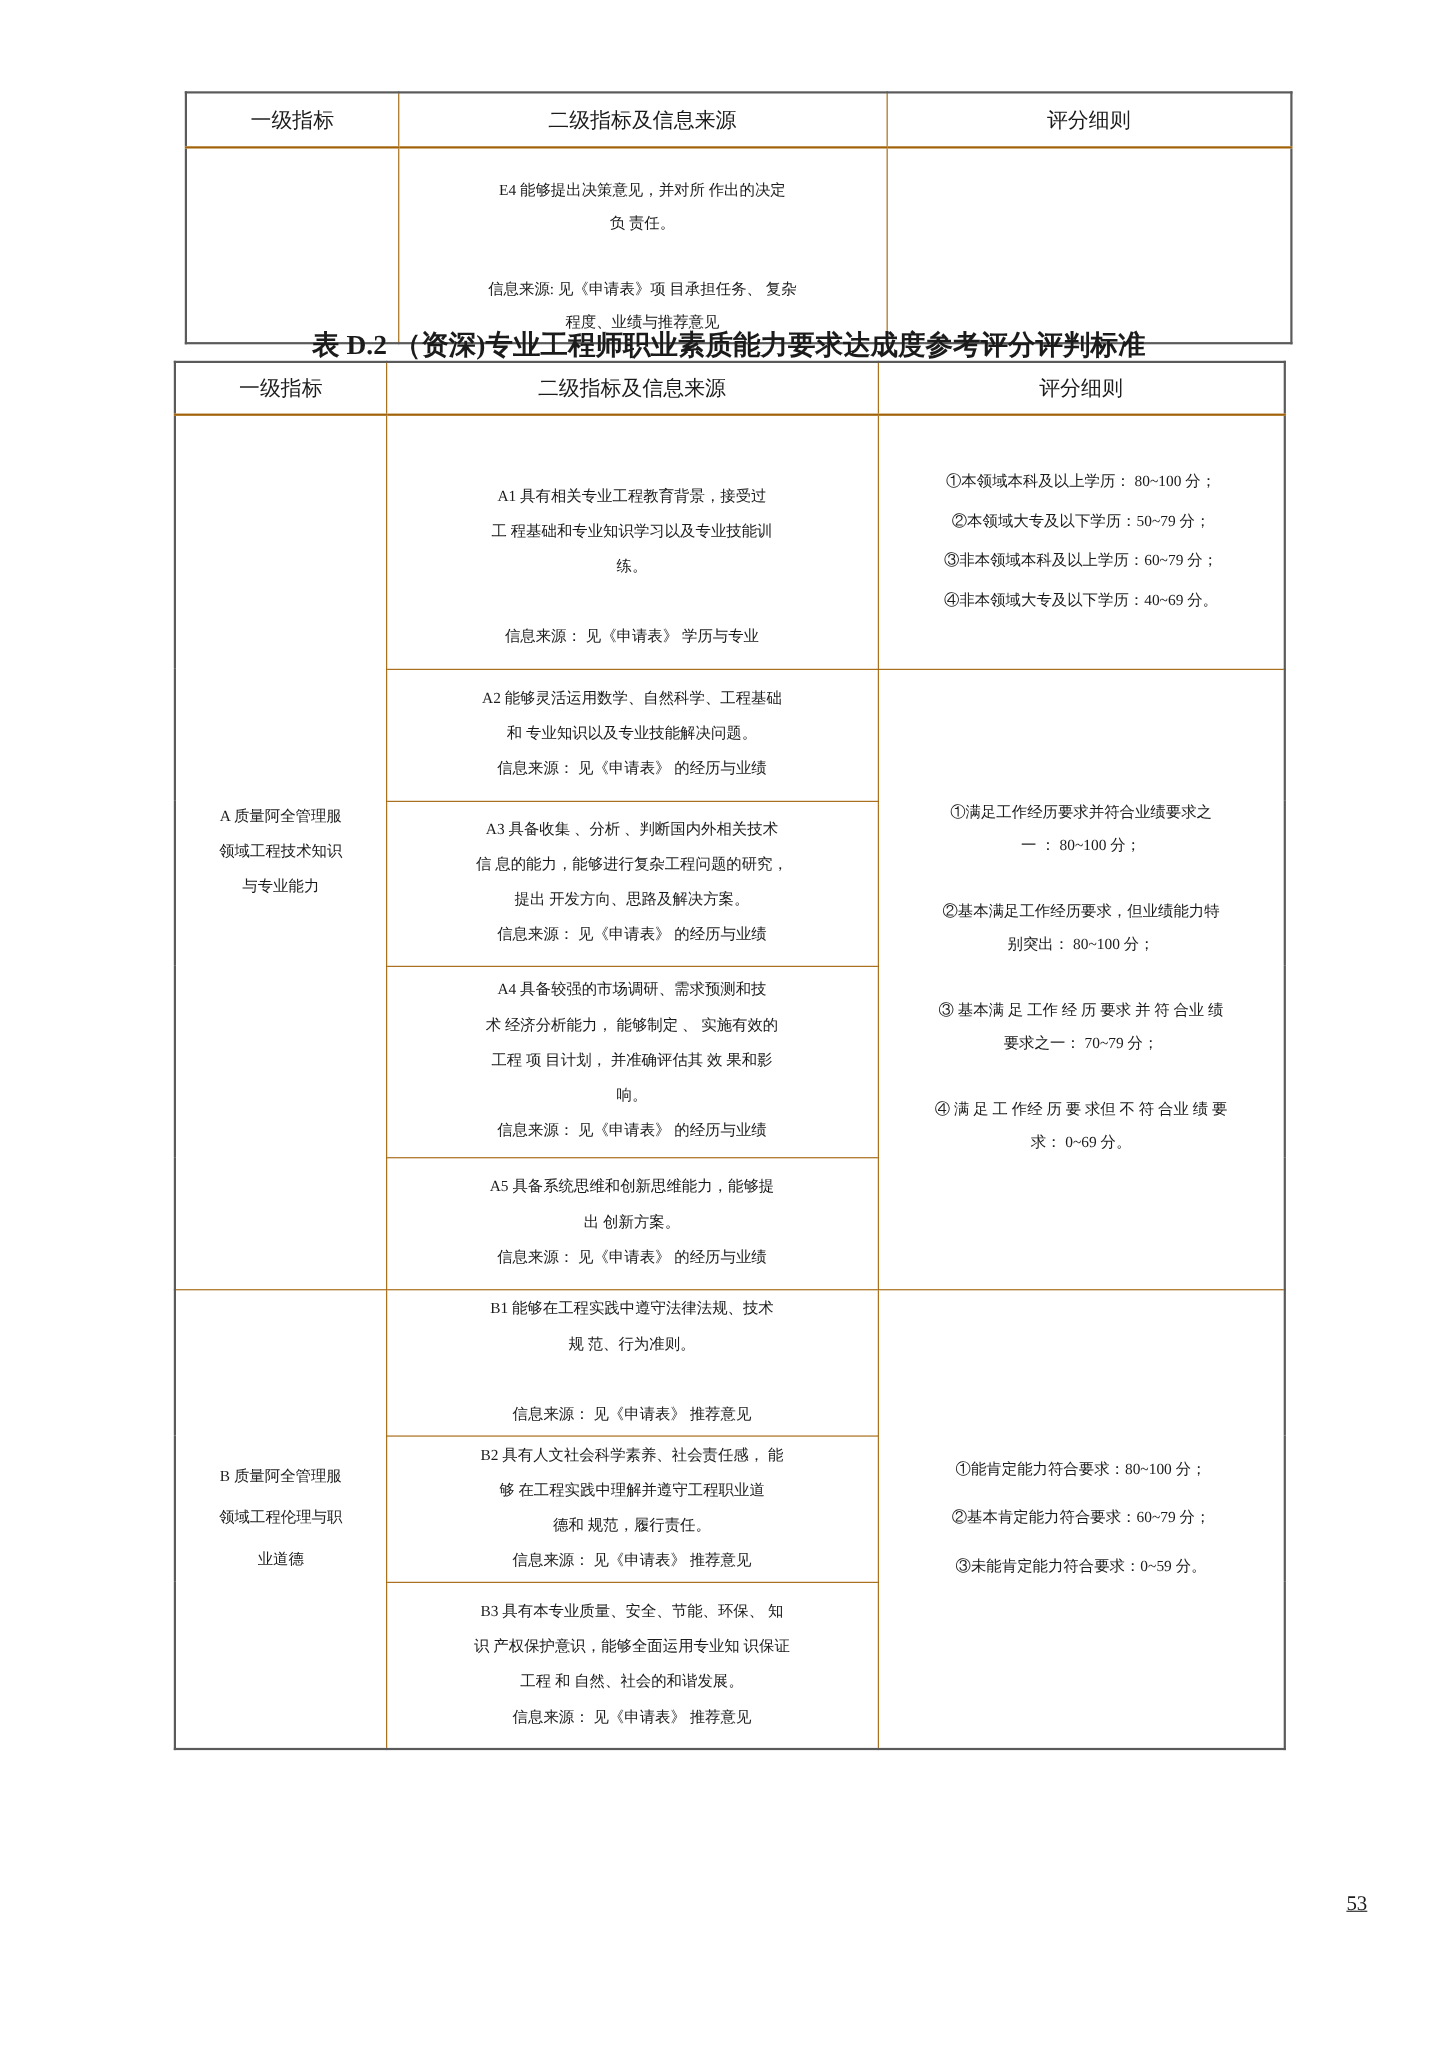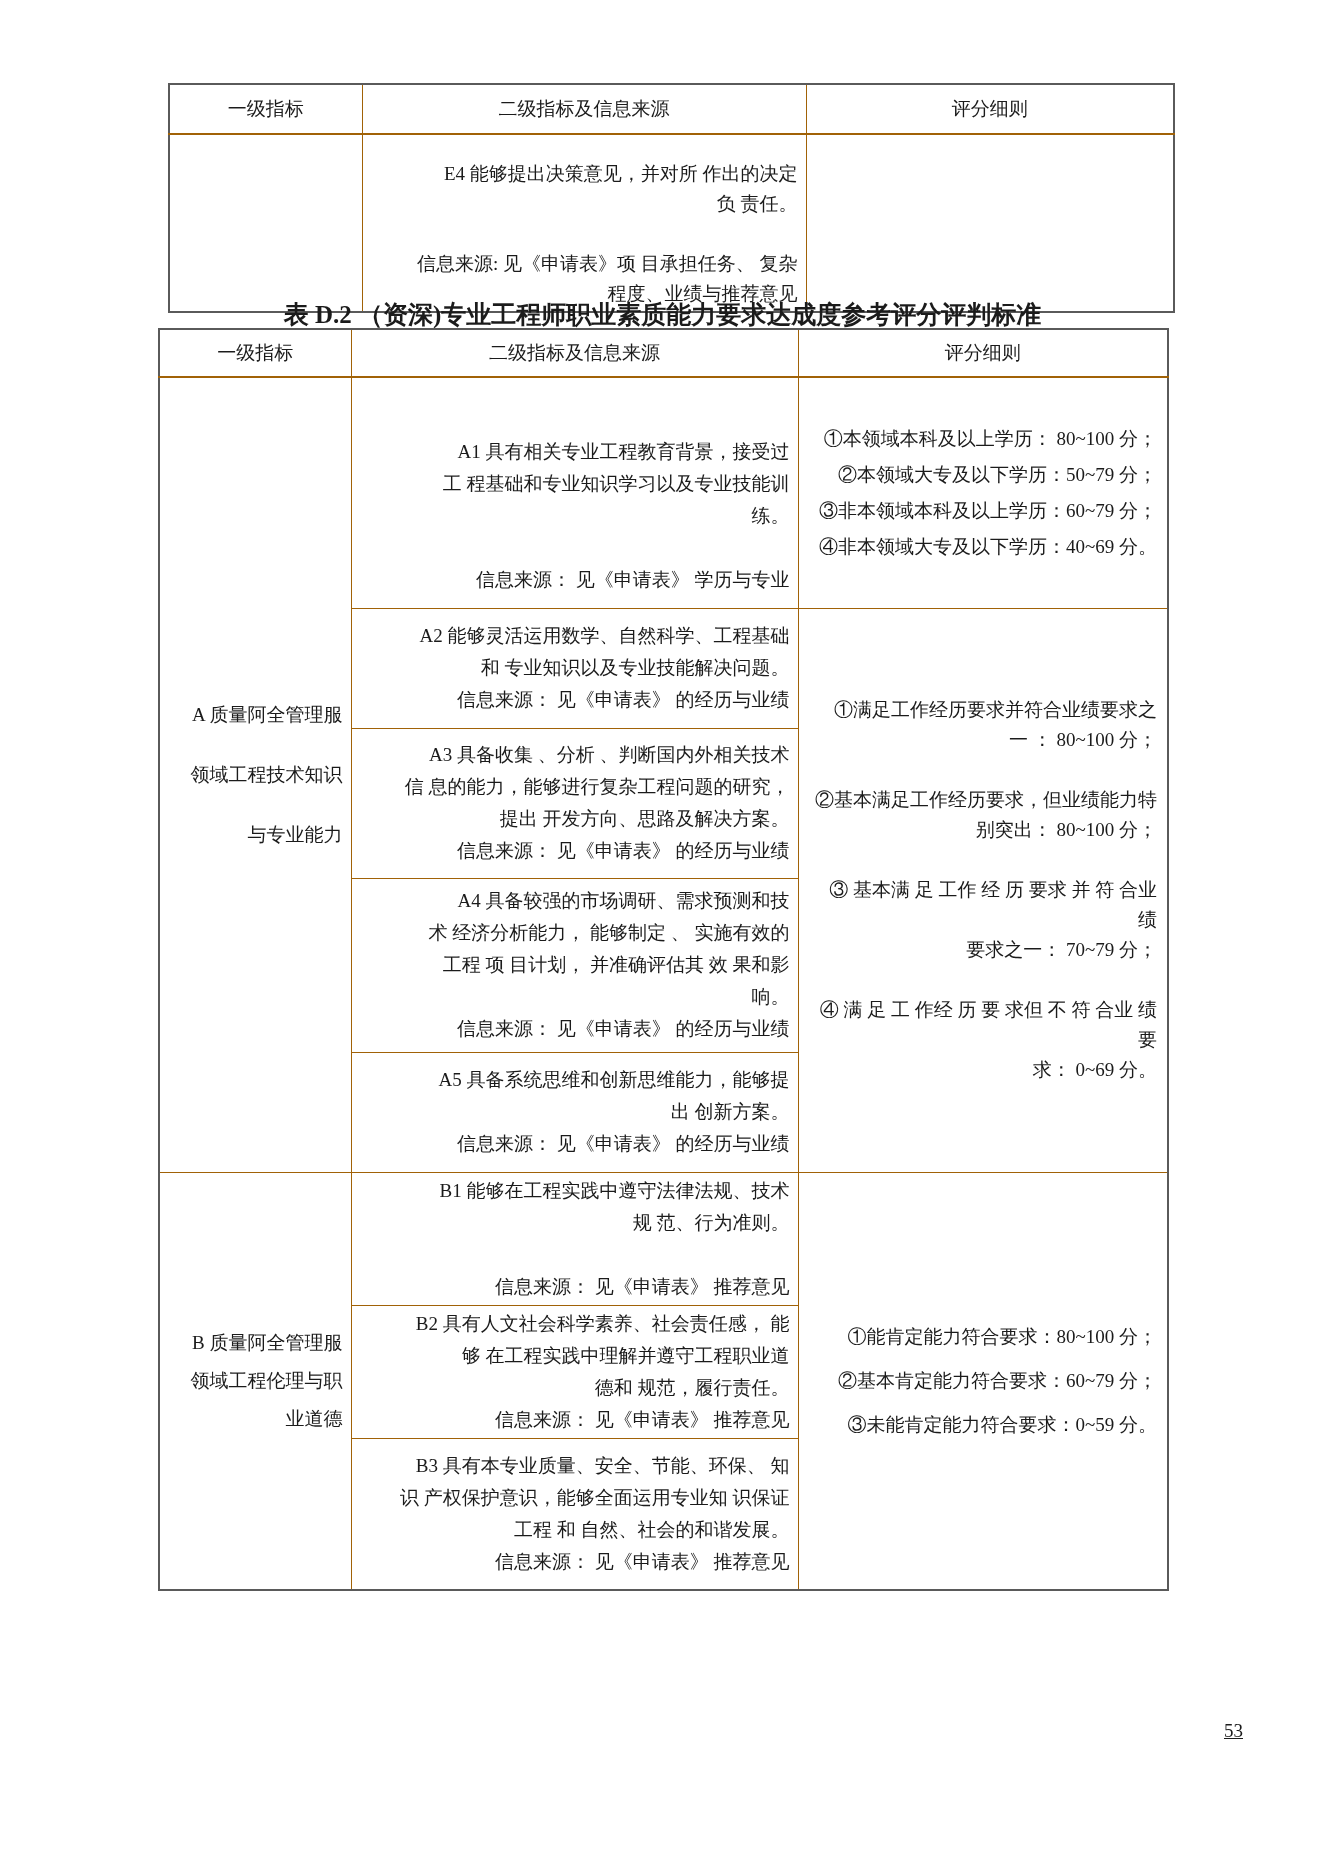--- a/index.html
+++ b/index.html
@@ -8,24 +8,24 @@
     font-family:"Liberation Serif","DejaVu Serif",serif;
     color:#1b1b1b;
   }
   .page{position:absolute;inset:0;background:#fff;}
   table{border-collapse:collapse;table-layout:fixed;position:absolute;background:#fff;}
   td,th{border:1px solid #a16207;vertical-align:middle;font-weight:normal;}
   .t1{left:168px;top:83px;width:1005px;border:2px solid #5a5a5a;}
   .t2{left:158px;top:328px;width:1009px;border:2px solid #5a5a5a;}
   .hrow td{height:44px;text-align:center;font-size:19px;border-bottom-width:2px;}
   .t1 .hrow td{height:46px;}
-  .cell{font-size:19px;white-space:pre-line;text-align:right;}
+  .cell{font-size:14px;white-space:pre-line;text-align:center;}
   .mid{line-height:32px;padding:2px 8px;margin-top:15px;}
   .t1-body{line-height:30px;padding:2px 8px;vertical-align:top;padding-top:24px;}
-  .label-a{line-height:60px;padding:2px 8px;}
+  .label-a{line-height:32px;padding:2px 8px;}
   .label-b{line-height:38px;padding:2px 8px;}
   .score36{line-height:36px;padding:2px 10px;}
   .score30{line-height:30px;padding:2px 10px;}
   .score44{line-height:44px;padding:2px 10px;}
   .va-b{vertical-align:bottom;padding-bottom:12px;}
   .caption{
     position:absolute;left:158px;top:296px;width:1009px;height:38px;
     line-height:38px;text-align:center;font-weight:bold;font-size:25px;
     white-space:nowrap;
   }

